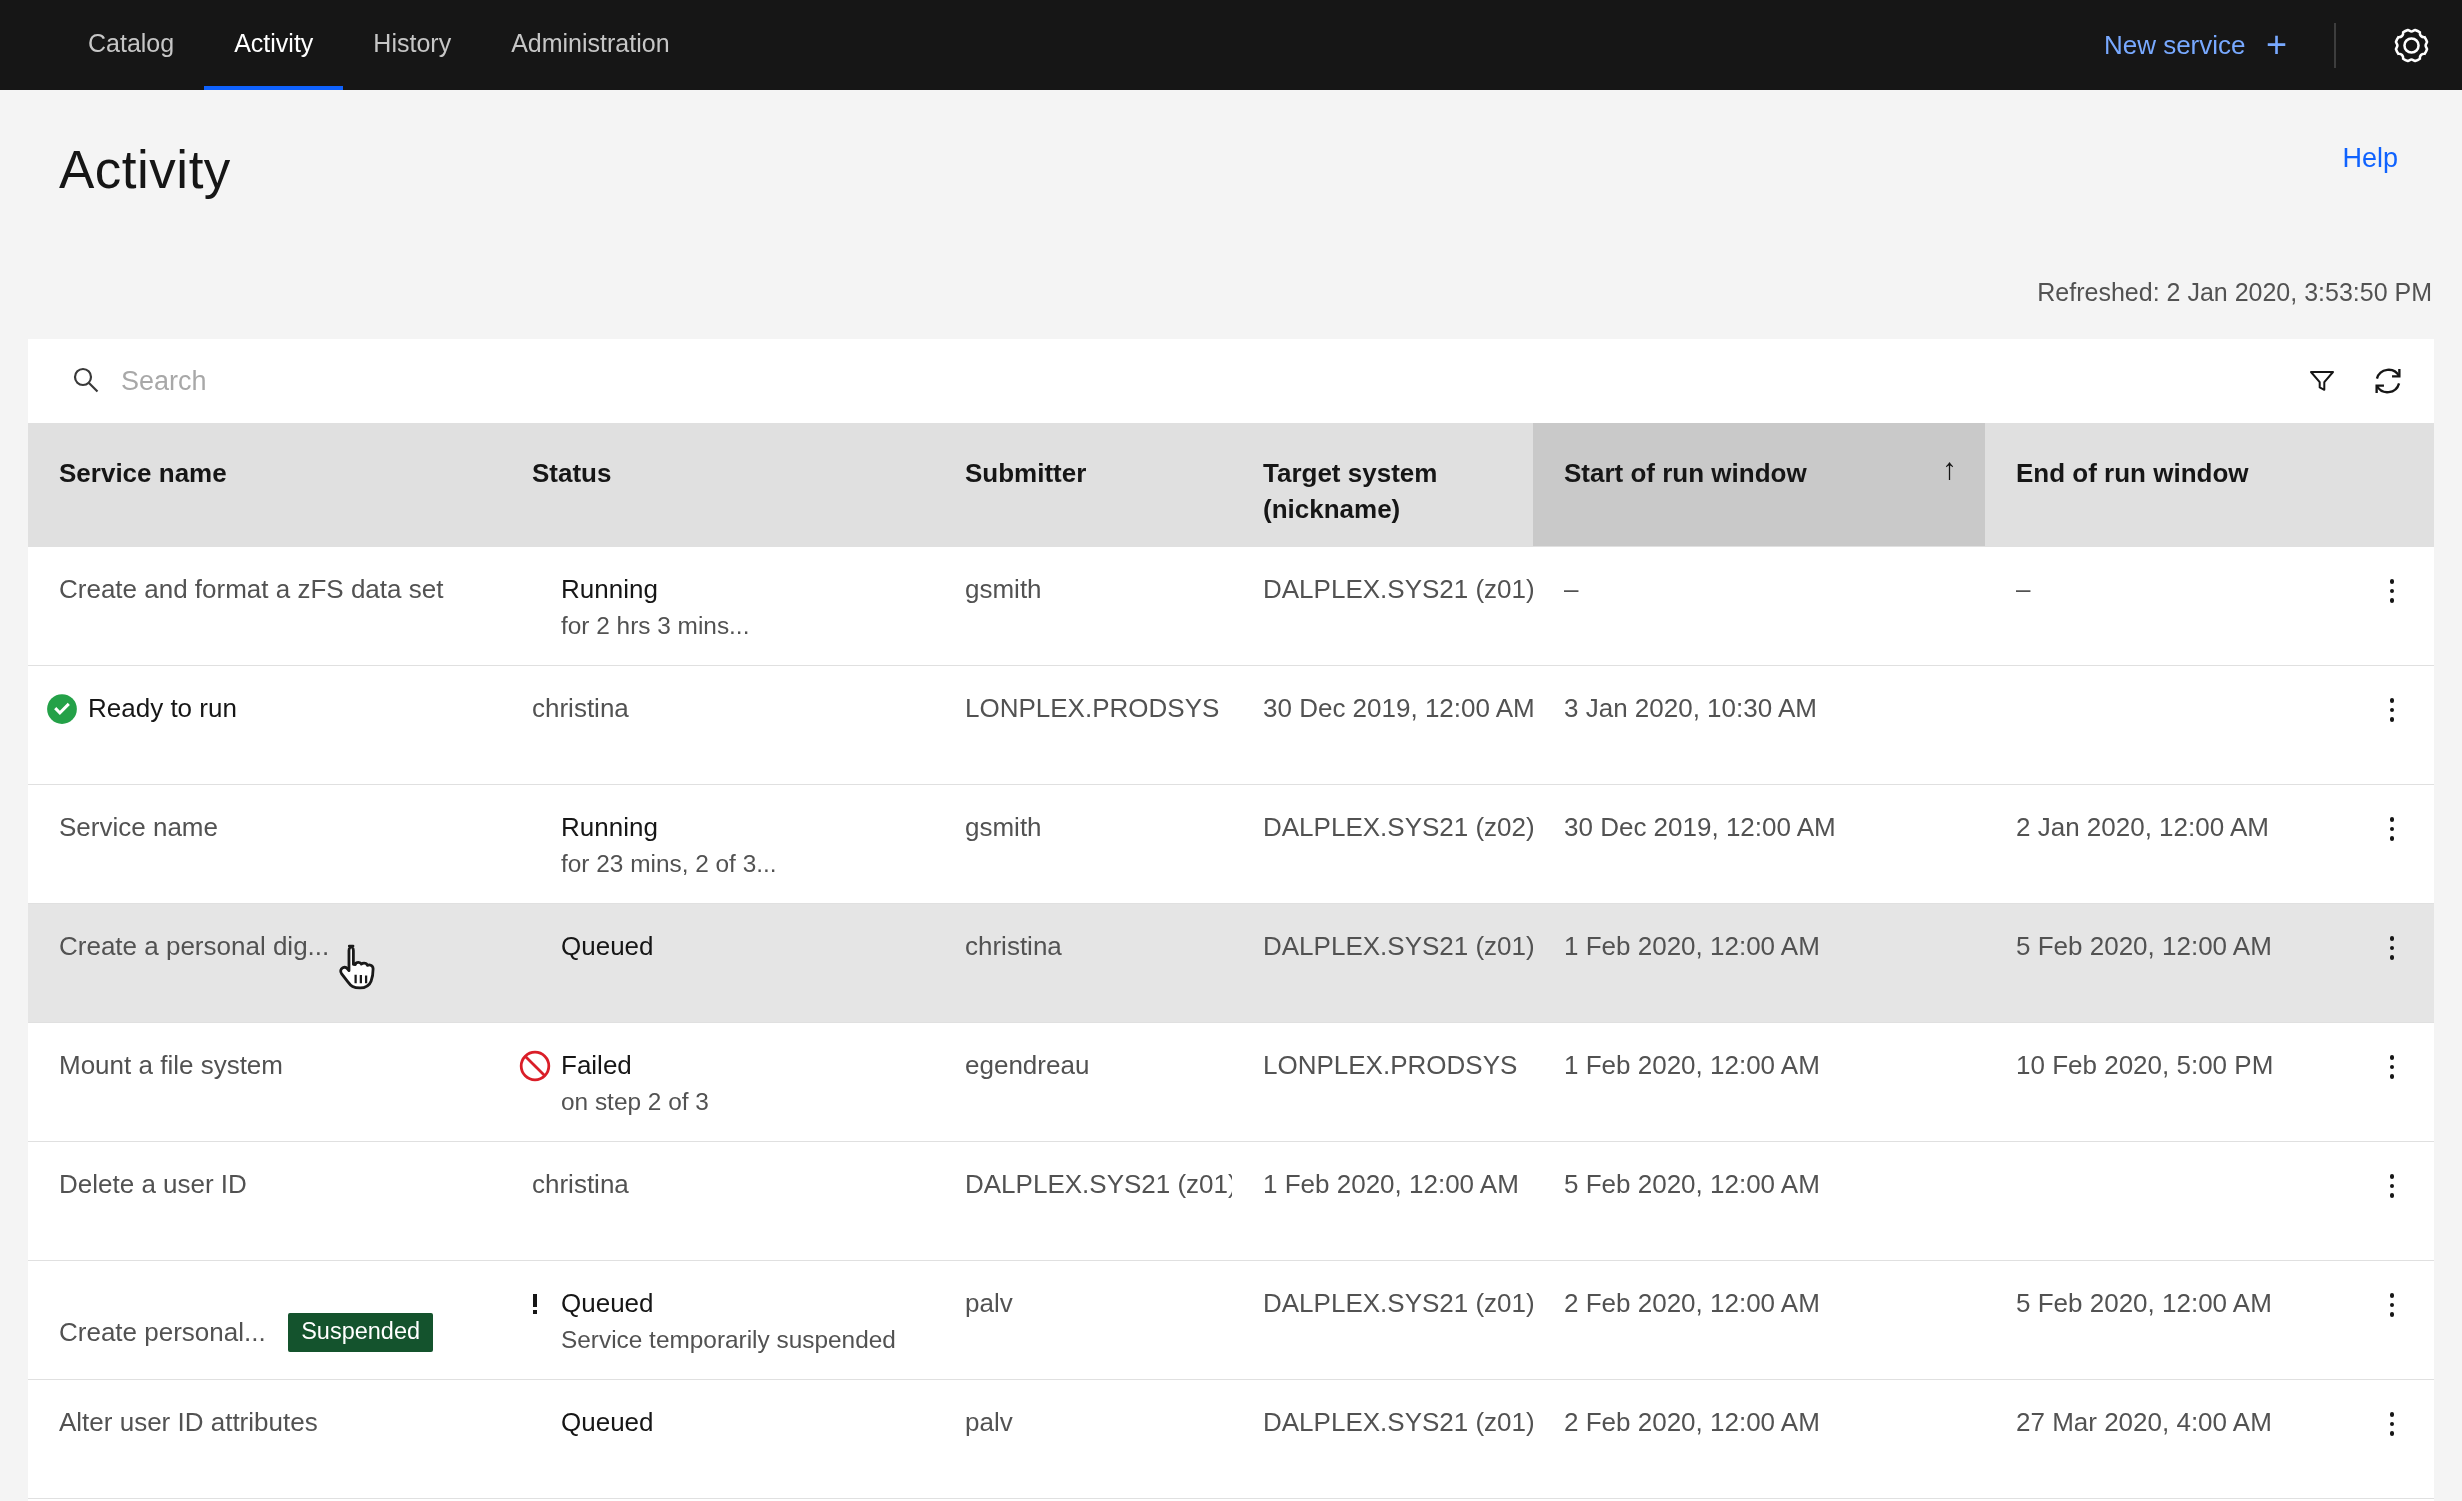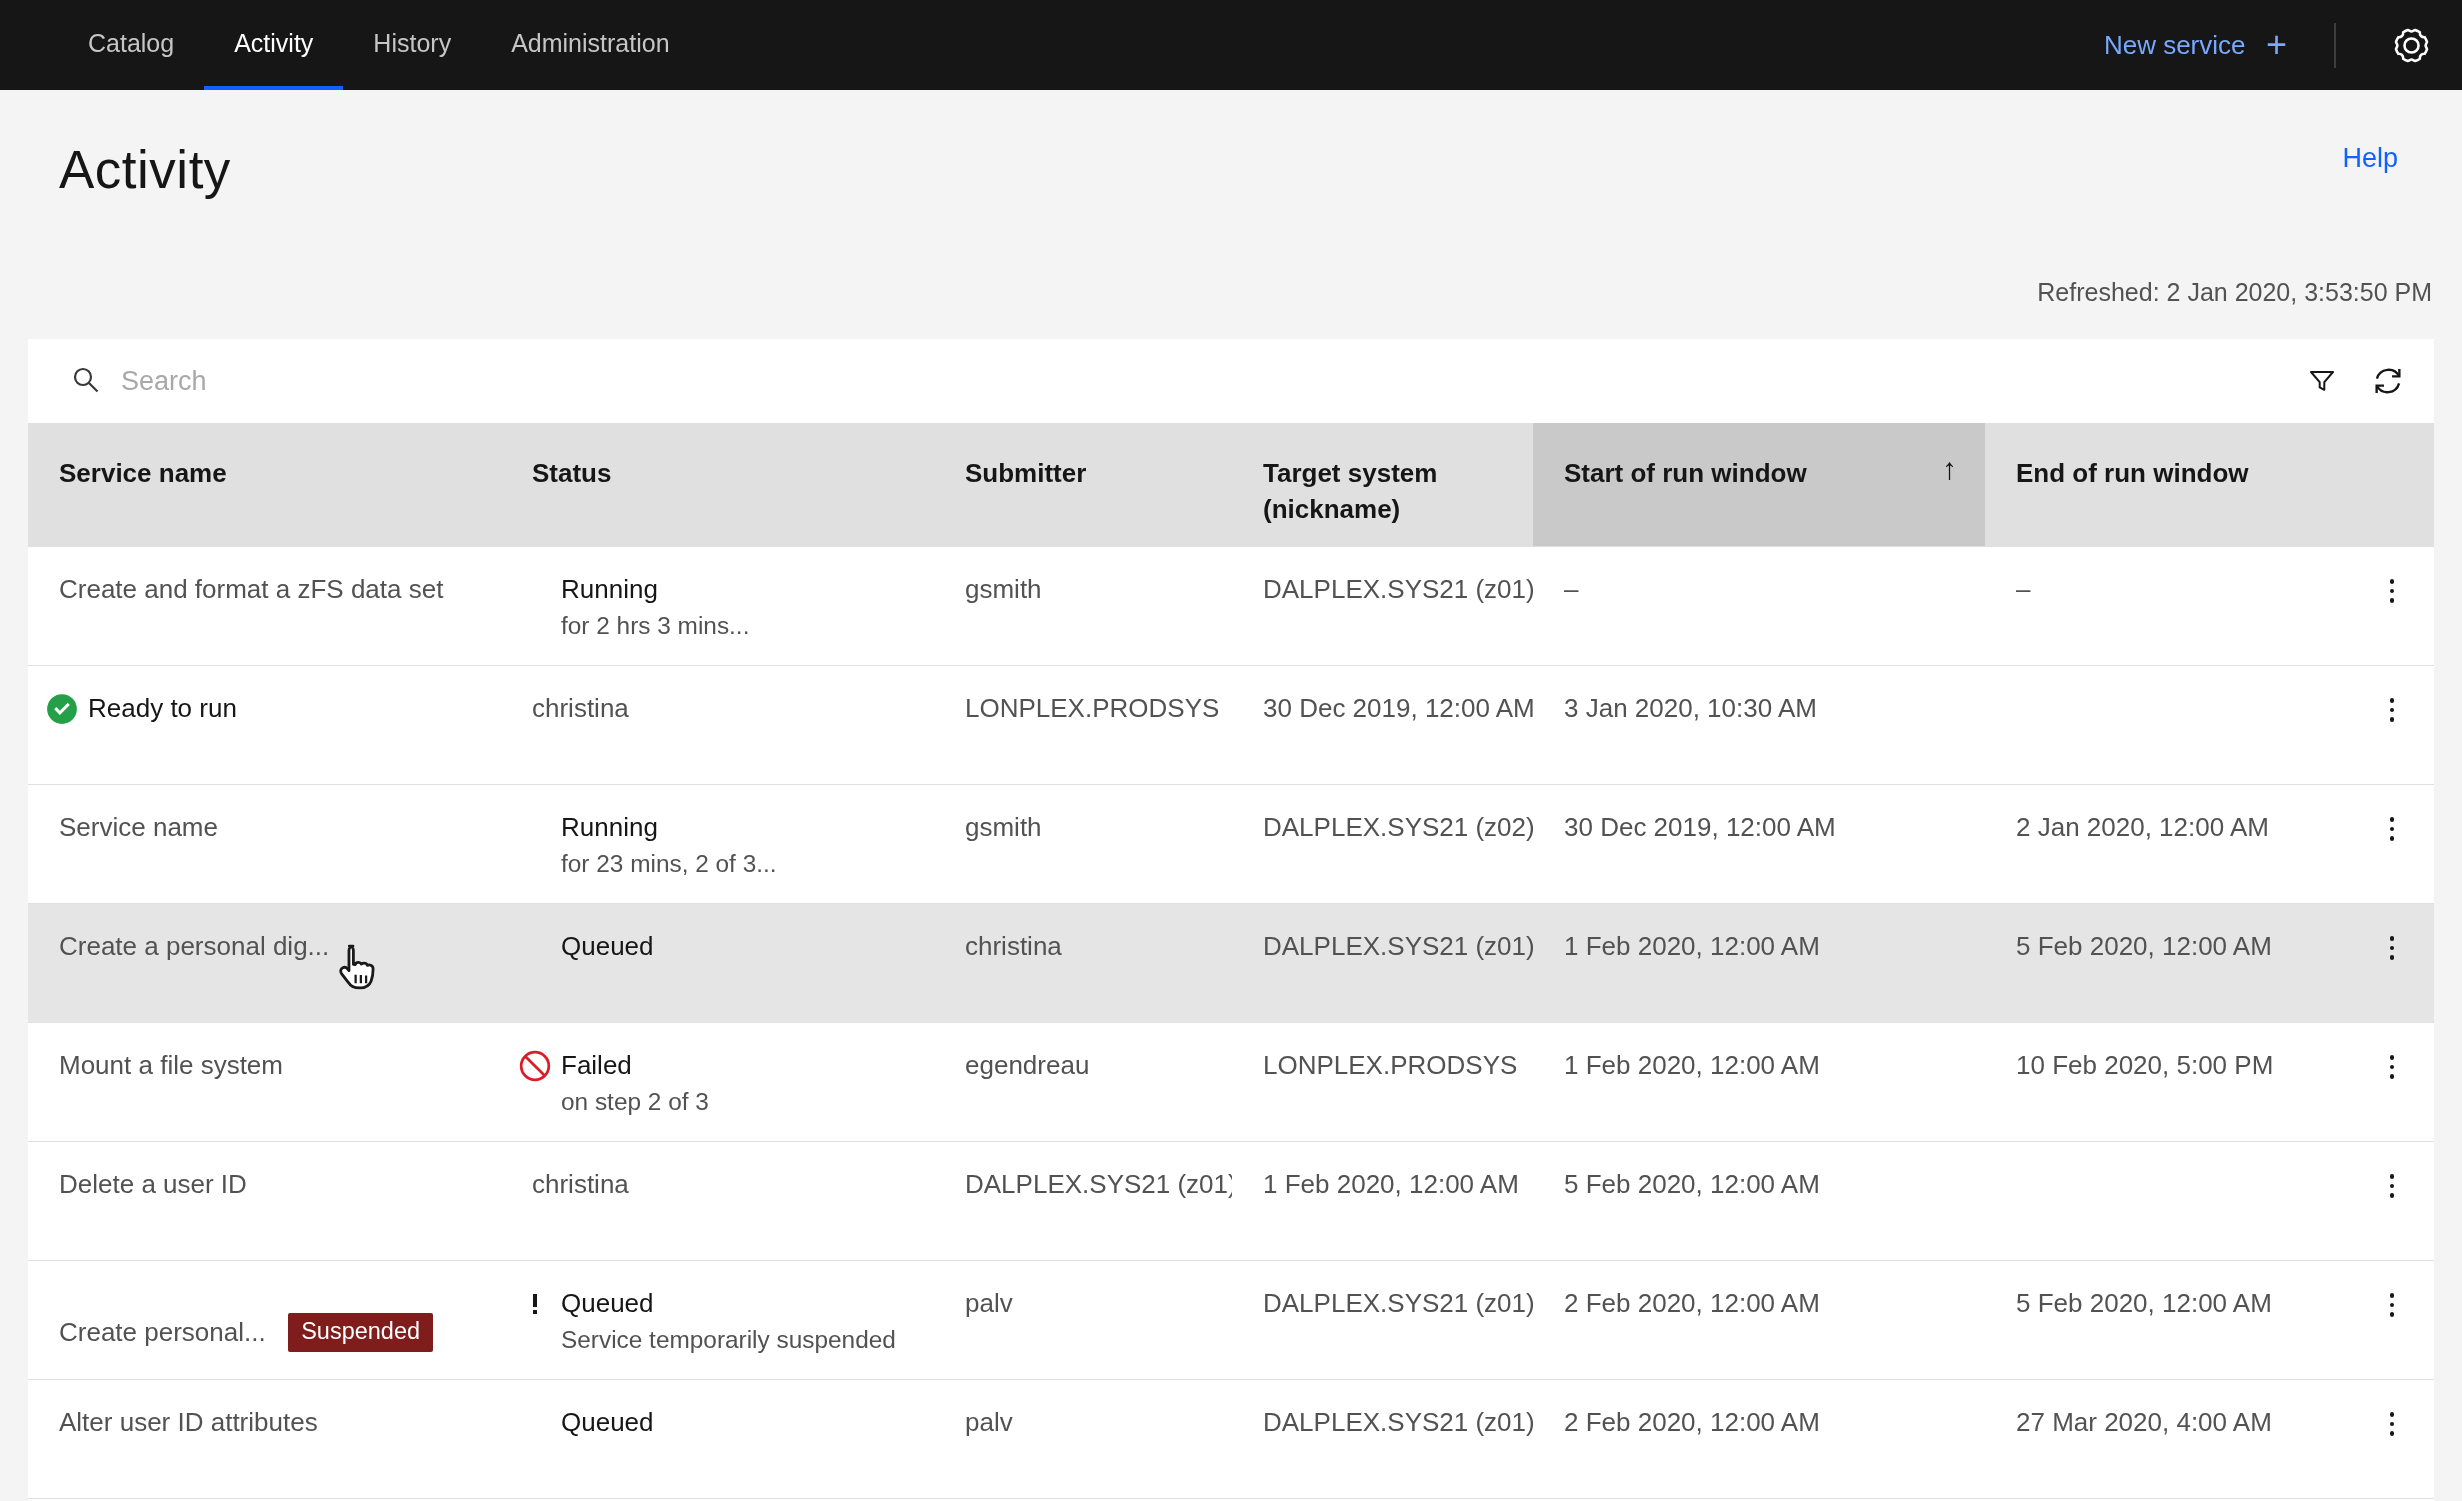--- a/index.html
+++ b/index.html
@@ -45,21 +45,21 @@
   .sort-arrow { position:absolute; top:28px; right:28px; font-size:30px; font-weight:400; }
 
   .row { height:119px; border-top:1.9px solid #e0e0e0; position:relative; background:#ffffff; cursor:pointer; }
   .row.hover { background:#e5e5e5; }
   .cell { padding:24.4px 15px 0 31px; font-size:26px; line-height:36px; color:#525252; white-space:nowrap; overflow:hidden; }
   .c-status { display:flex; padding-left:17px; color:#161616; }
   .icon-slot { width:43px; flex:0 0 43px; padding-top:1.9px; }
   .st-sub { font-size:24.4px; line-height:32px; color:#525252; margin-top:2.8px; }
   .svc { display:flex; align-items:center; }
 
-  .tag { display:inline-block; margin-left:22.5px; background:#7f1d1d; color:#ffffff; font-size:23.5px;
+  .tag { display:inline-block; margin-left:22.5px; background:#14532d; color:#ffffff; font-size:23.5px;
          line-height:23.5px; padding:7.5px 13px 8.4px; border-radius:1.9px; }
 
   
   .spin { width:34px; height:34px; border-radius:50%; position:relative;
           background:conic-gradient(from 210deg, #0f62fe 0deg 150deg, #e2e2e2 150deg 360deg); }
   .spin::after { content:""; position:absolute; inset:6.6px; border-radius:50%; background:#ffffff; }
   .warn { width:34px; height:34px; border-radius:50%; background:#f1c21b; position:relative; }
   .warn::before { content:""; position:absolute; left:15px; top:6.6px; width:3.8px; height:13px; background:#161616; }
   .warn::after { content:""; position:absolute; left:15px; top:22.5px; width:3.8px; height:4.7px; background:#161616; }
 

